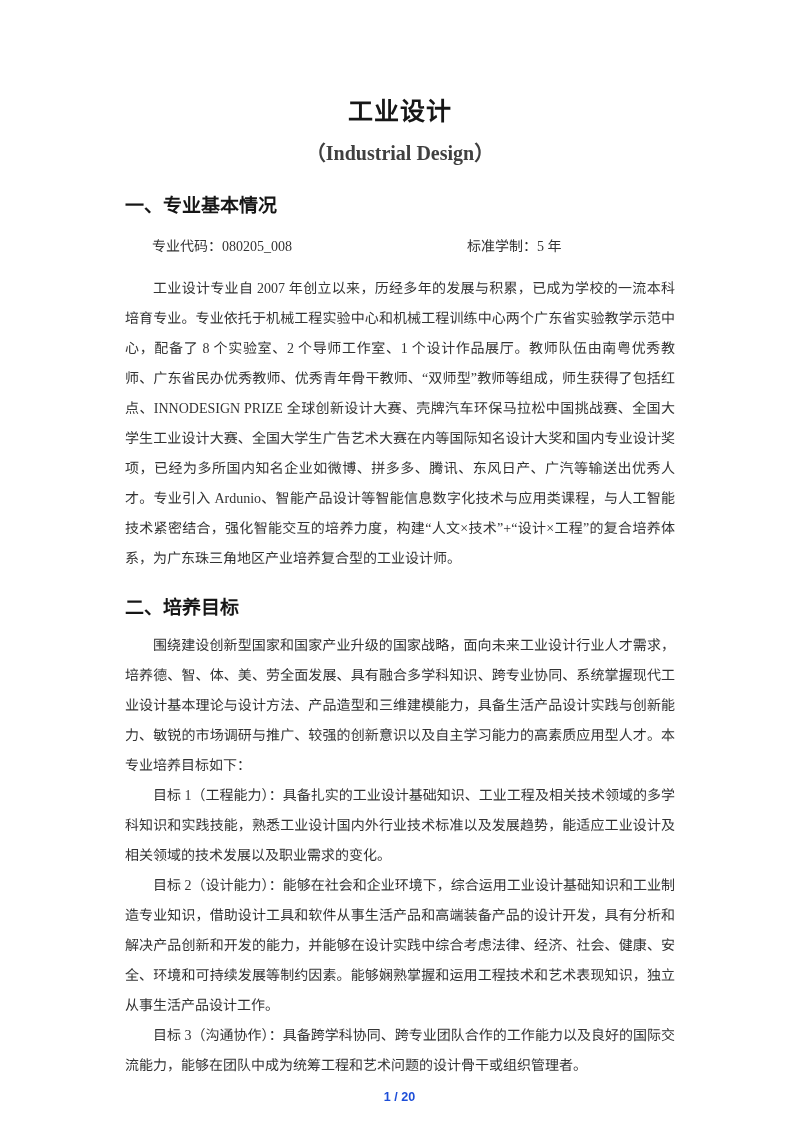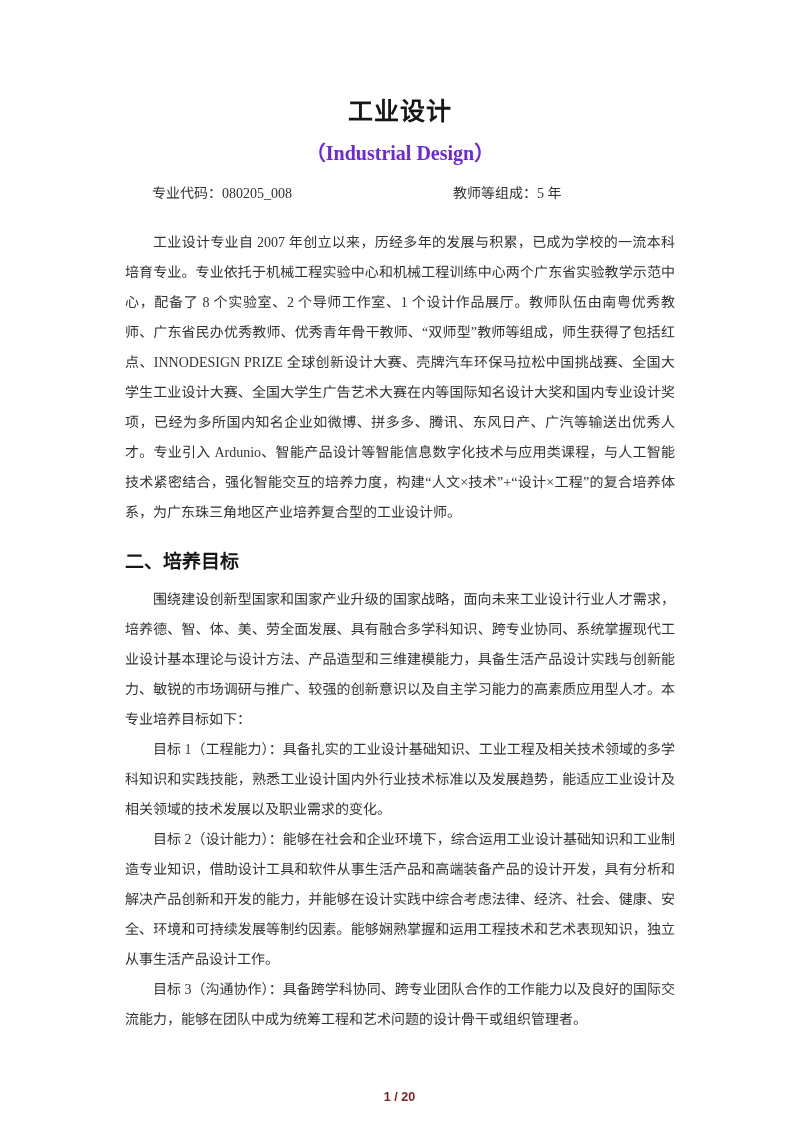--- a/index.html
+++ b/index.html
@@ -29,82 +29,84 @@
     color: #161616;
     letter-spacing: 1px;
   }
   .doc-subtitle {
     margin: 13px 0 0 0;
     text-align: center;
     font-family: "Liberation Serif", "DejaVu Serif", serif;
     font-weight: 700;
     font-size: 20px;
     line-height: 26px;
-    color: #6d28d9;
+    color: #404040;
   }
   .section-heading {
     margin: 27px 0 0 0;
     font-family: "Liberation Sans", "DejaVu Sans", sans-serif;
     font-weight: 700;
     font-size: 19px;
     line-height: 26px;
     color: #161616;
   }
   .fields {
     margin-top: 17px;
     padding-left: 27px;
     display: grid;
     grid-template-columns: 301px auto;
     row-gap: 19px;
     font-size: 14px;
     line-height: 21px;
     color: #333333;
+    gap: 14px;
   }
   .field { white-space: nowrap; }
   .intro-label {
     margin: 45px 0 0 0;
     text-indent: 2em;
     font-size: 14px;
     line-height: 21px;
   }
   .body-par {
-    margin: 24px 0 0 0;
+    margin: 17px 0 0 0;
     text-indent: 2em;
     font-size: 14px;
     line-height: 30px;
     text-align: justify;
     color: #333333;
   }
   .section2-heading { margin-top: 21px; }
   .objectives .body-par { margin: 0; }
   .objectives .body-par.first { margin-top: 10px; }
   .page-footer {
     position: absolute;
     left: 0;
     right: 0;
     bottom: 27px;
     text-align: center;
     font-family: "Liberation Sans", "DejaVu Sans", sans-serif;
     font-weight: 700;
     font-size: 12.5px;
-    color: #7f1d1d;
+    color: #1d4ed8;
   }
 </style>
 </head>
 <body>
 
 <div class="page">
 
   <h1 class="doc-title">工业设计</h1>
   <h2 class="doc-subtitle">（Industrial Design）</h2>
 
+  <h3 class="section-heading">一、专业基本情况</h3>
 
   <div class="fields">
     <div class="field"><span>专业代码：</span><span>080205_008</span></div>
-    <div class="field"><span>教师等组成：</span><span>5 年</span></div>
+    <div class="field"><span>标准学制：</span><span>5 年</span></div>
   </div>
 
   <p class="body-par">工业设计专业自 2007 年创立以来，历经多年的发展与积累，已成为学校的一流本科培育专业。专业依托于机械工程实验中心和机械工程训练中心两个广东省实验教学示范中心，配备了 8 个实验室、2 个导师工作室、1 个设计作品展厅。教师队伍由南粤优秀教师、广东省民办优秀教师、优秀青年骨干教师、“双师型”教师等组成，师生获得了包括红点、INNODESIGN PRIZE 全球创新设计大赛、壳牌汽车环保马拉松中国挑战赛、全国大学生工业设计大赛、全国大学生广告艺术大赛在内等国际知名设计大奖和国内专业设计奖项，已经为多所国内知名企业如微博、拼多多、腾讯、东风日产、广汽等输送出优秀人才。专业引入 Ardunio、智能产品设计等智能信息数字化技术与应用类课程，与人工智能技术紧密结合，强化智能交互的培养力度，构建“人文×技术”+“设计×工程”的复合培养体系，为广东珠三角地区产业培养复合型的工业设计师。</p>
 
   <h3 class="section-heading section2-heading">二、培养目标</h3>
 
   <div class="objectives">
     <p class="body-par first">围绕建设创新型国家和国家产业升级的国家战略，面向未来工业设计行业人才需求，培养德、智、体、美、劳全面发展、具有融合多学科知识、跨专业协同、系统掌握现代工业设计基本理论与设计方法、产品造型和三维建模能力，具备生活产品设计实践与创新能力、敏锐的市场调研与推广、较强的创新意识以及自主学习能力的高素质应用型人才。本专业培养目标如下：</p>
     <p class="body-par">目标 1（工程能力）：具备扎实的工业设计基础知识、工业工程及相关技术领域的多学科知识和实践技能，熟悉工业设计国内外行业技术标准以及发展趋势，能适应工业设计及相关领域的技术发展以及职业需求的变化。</p>
     <p class="body-par">目标 2（设计能力）：能够在社会和企业环境下，综合运用工业设计基础知识和工业制造专业知识，借助设计工具和软件从事生活产品和高端装备产品的设计开发，具有分析和解决产品创新和开发的能力，并能够在设计实践中综合考虑法律、经济、社会、健康、安全、环境和可持续发展等制约因素。能够娴熟掌握和运用工程技术和艺术表现知识，独立从事生活产品设计工作。</p>

